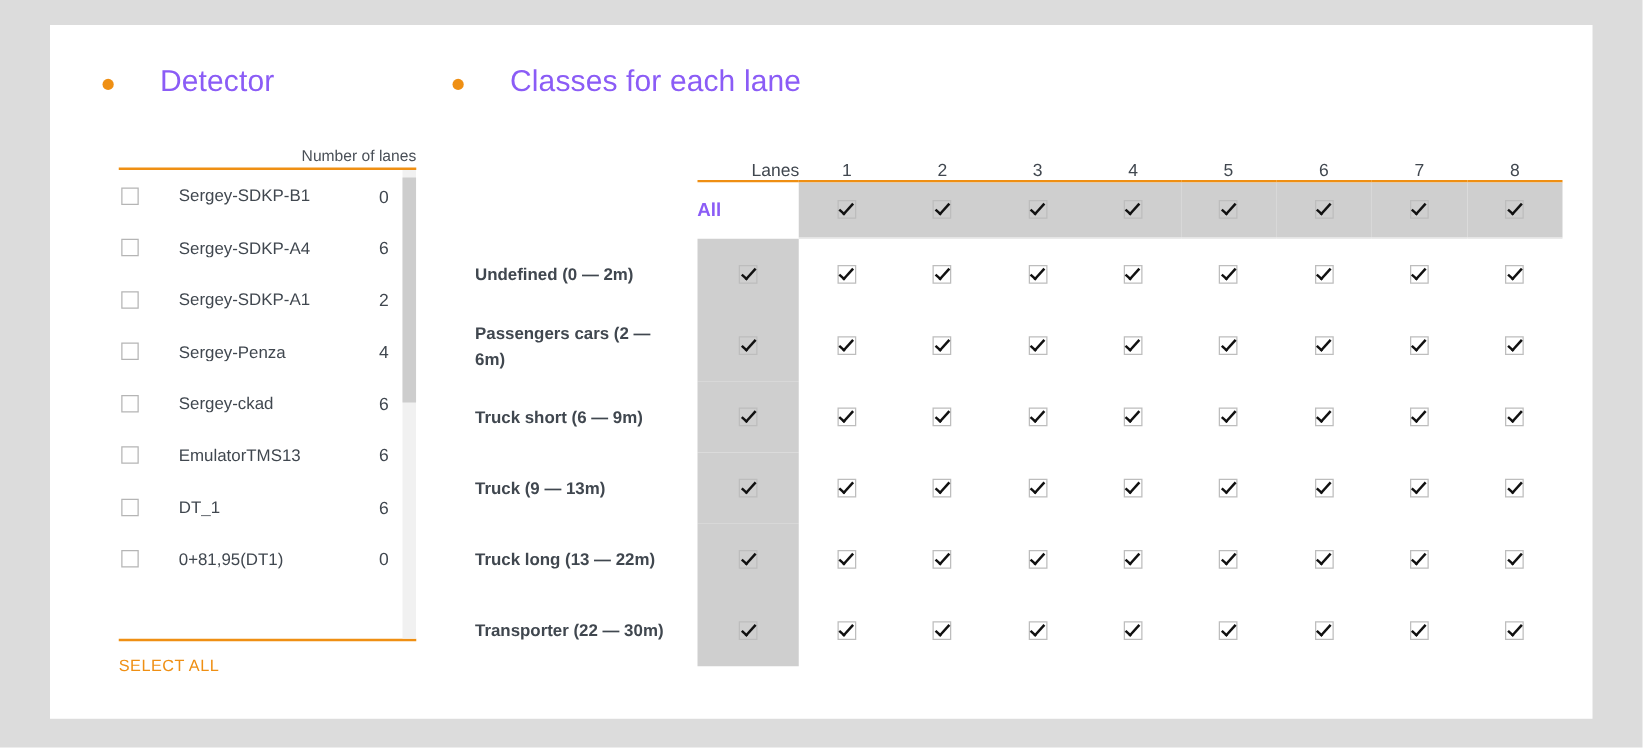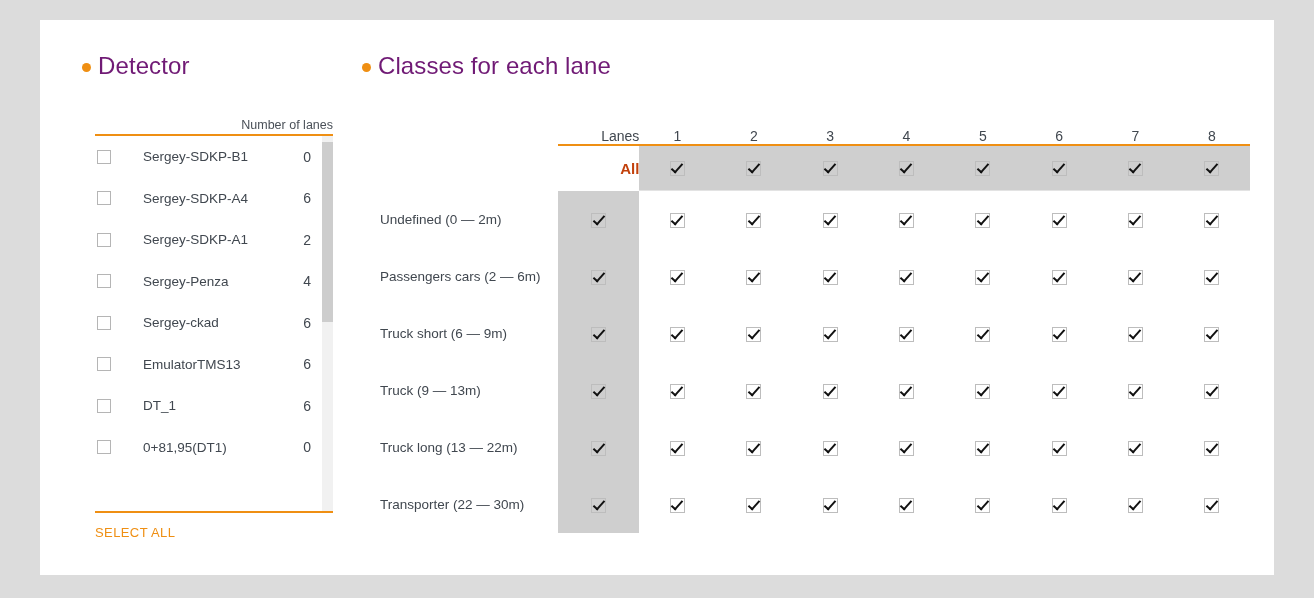--- a/index.html
+++ b/index.html
@@ -35,23 +35,24 @@
     width: 9px;
     height: 9px;
     border-radius: 50%;
     background: #ef8f13;
     flex: 0 0 auto;
     position: relative;
     top: 1px;
   }
   .section-title .ttl {
     font-size: 24px;
-    color: #701a75;
+    color: #8b5cf6;
     font-weight: 400;
     letter-spacing: .1px;
+    margin-left: 30px;
   }
   #title-detector { left: 42px; top: 32px; }
   #title-classes  { left: 322px; top: 32px; }
 
   
   .detector-panel {
     position: absolute;
     left: 55px;
     top: 88px;
     width: 238px;
@@ -182,43 +183,43 @@
   .th-lanes { text-align: right; padding-right: 10px; }
   .hdr-rule td {
     height: 2px;
     background: #ef8f13;
     padding: 0;
   }
   .hdr-rule td.blank { background: transparent; }
 
   .all-row td { height: 44px; }
   .all-row .all-label {
-    text-align: right;
     font-size: 15px;
-    color: #c2410c;
+    color: #8b5cf6;
     font-weight: 700;
     background: #fff;
   }
   .all-row .lane-cell { background: #cfcfcf; }
   .all-row .blank { background: #fff; }
 
   .sep-row td {
     height: 1px;
     background: #e3e3e3;
     padding: 0;
   }
   .sep-row td.nosep { background: transparent; }
 
   .cls-row td { height: 57px; }
   .cls-row .cls-label {
     font-size: 13.5px;
     color: #40474f;
     line-height: 21px;
     padding-right: 12px;
     vertical-align: middle;
+    font-weight: bold;
   }
   .cls-row .all-cell {
     background: #cfcfcf;
     text-align: center;
     vertical-align: middle;
   }
   .cls-row .lane-cell {
     text-align: center;
     vertical-align: middle;
   }

